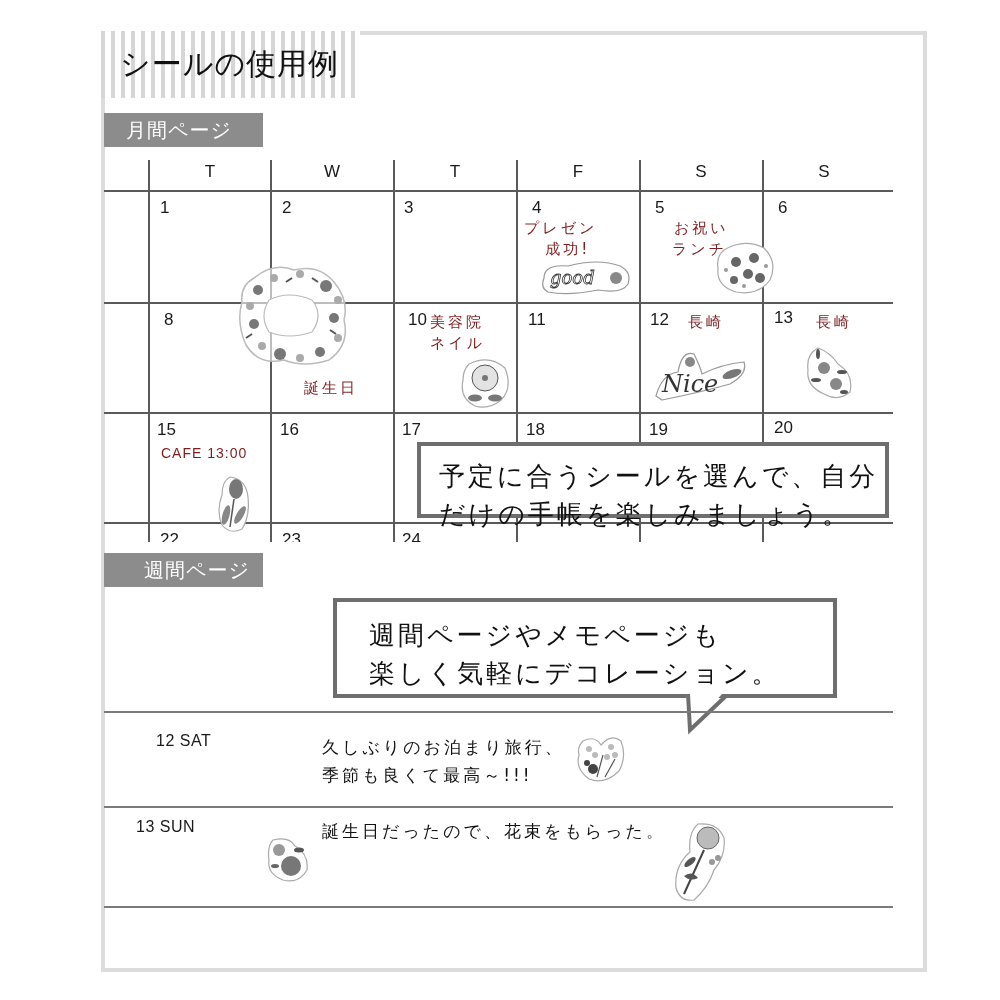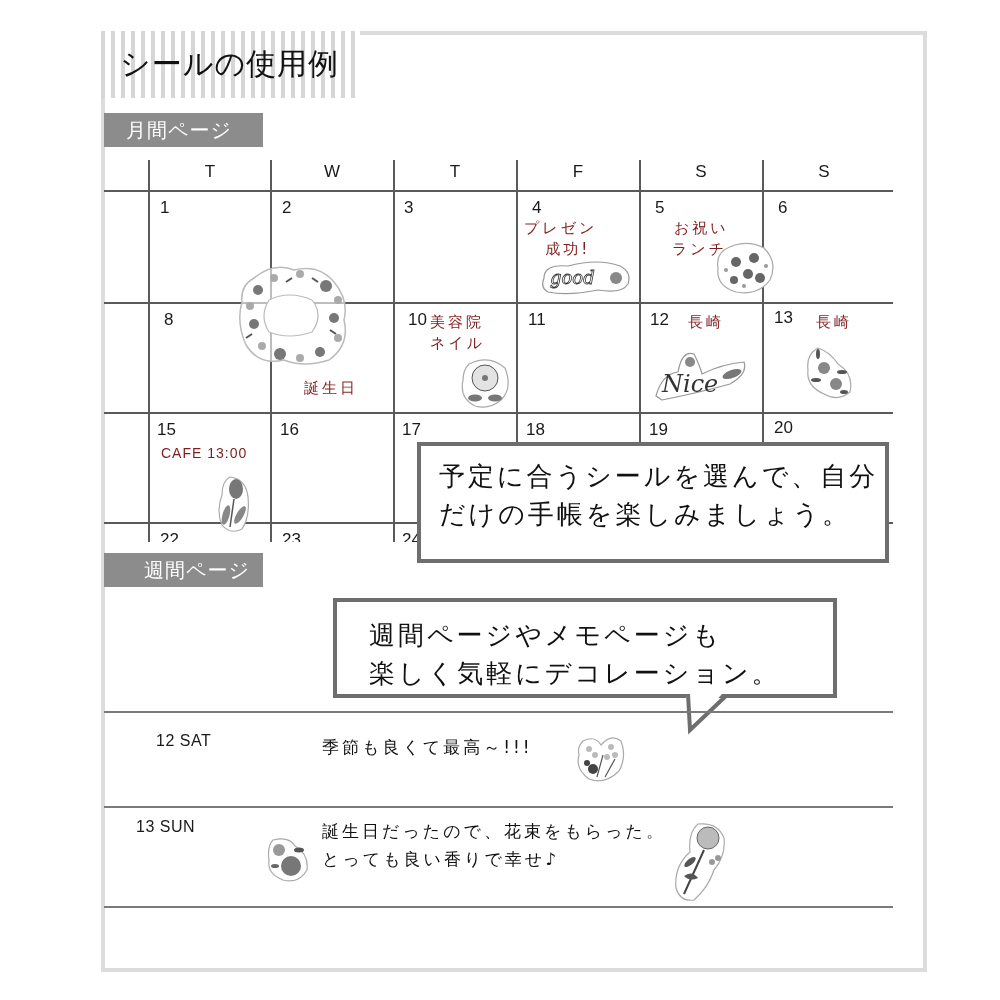--- a/index.html
+++ b/index.html
@@ -195,21 +195,21 @@
 
   <svg class="sticker" style="left:112px; top:315px;" width="36" height="58" viewBox="0 0 36 58">
     <path d="M14 2 Q30 4 32 22 Q34 42 26 54 Q14 60 6 50 Q0 36 6 20 Q6 6 14 2 Z" fill="#fff" stroke="#aaa" stroke-width="1.2"></path>
     <ellipse cx="20" cy="14" rx="7" ry="10" fill="#777"></ellipse>
     <path d="M18 24 L14 52" stroke="#555" stroke-width="1.5"></path>
     <ellipse cx="10" cy="40" rx="3.5" ry="10" fill="#888" transform="rotate(15 10 40)"></ellipse>
     <ellipse cx="24" cy="40" rx="3.5" ry="10" fill="#888" transform="rotate(30 24 40)"></ellipse>
   </svg>
 </div>
 
-<div class="callout" style="left:417px; top:442px; width:472px; height:121px; padding:11px 0 0 18px;">
+<div class="callout" style="left:417px; top:442px; width:472px; height:76px; padding:11px 0 0 18px;">
   <div>予定に合うシールを選んで、自分</div>
   <div>だけの手帳を楽しみましょう。</div>
 </div>
 
 <div class="section-tab" style="top:553px;padding-left:40px;">週間ページ</div>
 
 <div class="callout" style="left:333px; top:598px; width:504px; height:100px; padding:14px 0 0 32px;">
   <div>週間ページやメモページも</div>
   <div>楽しく気軽にデコレーション。</div>
 </div>
@@ -217,20 +217,21 @@
   <polygon points="2,0 38,0 6,36" fill="#fff"></polygon>
   <polyline points="4,0 6,36 44,0" fill="none" stroke="#6e6e6e" stroke-width="4"></polyline>
 </svg>
 
 <div class="wk-line" style="top:711px;"></div>
 <div class="wk-line" style="top:806px;"></div>
 <div class="wk-line" style="top:906px;"></div>
 
 <div class="wk-day" style="top:732px;margin-left:20px;">12  SAT</div>
 <div class="wk-note" style="left:322px; top:733px;">
+  <div>久しぶりのお泊まり旅行、</div>
   <div>季節も良くて最高～!!!</div>
 </div>
 <svg style="position:absolute; left:575px; top:733px;" width="52" height="52" viewBox="0 0 52 52">
   <path d="M8 8 Q20 2 26 12 Q36 0 46 8 Q52 24 44 38 Q30 52 14 46 Q0 36 4 22 Q2 14 8 8 Z" fill="#fff" stroke="#aaa" stroke-width="1.2"></path>
   <g fill="#bbb">
       <circle cx="14" cy="16" r="3"></circle>
       <circle cx="20" cy="22" r="3"></circle>
       <circle cx="36" cy="14" r="3"></circle>
       <circle cx="40" cy="22" r="3"></circle>
       <circle cx="32" cy="24" r="3"></circle>
@@ -245,21 +246,20 @@
 <div class="wk-day" style="top:818px;">13  SUN</div>
 <svg style="position:absolute; left:265px; top:836px;" width="48" height="48" viewBox="0 0 48 48">
   <path d="M8 4 Q24 0 30 10 Q44 18 42 34 Q34 48 18 44 Q2 38 4 24 Q2 10 8 4 Z" fill="#fff" stroke="#aaa" stroke-width="1.2"></path>
   <circle cx="14" cy="14" r="6" fill="#999"></circle>
   <circle cx="26" cy="30" r="10" fill="#777"></circle>
   <ellipse cx="34" cy="14" rx="5" ry="2.5" fill="#555"></ellipse>
     <ellipse cx="10" cy="30" rx="4" ry="2" fill="#666"></ellipse>
 </svg>
 <div class="wk-note" style="left:322px; top:817px;">
   <div>誕生日だったので、花束をもらった。</div>
-  <div>とっても良い香りで幸せ♪</div>
 </div>
 <svg style="position:absolute; left:668px; top:822px;" width="60" height="80" viewBox="0 0 60 80">
   <path d="M30 2 Q50 0 56 16 Q58 34 46 48 Q40 66 26 78 Q12 80 8 66 Q6 44 22 30 Q20 10 30 2 Z" fill="#fff" stroke="#aaa" stroke-width="1.2"></path>
   <circle cx="40" cy="16" r="11" fill="#bbb" stroke="#666" stroke-width="1"></circle>
   <path d="M36 28 L16 72" stroke="#444" stroke-width="2"></path>
   <ellipse cx="22" cy="40" rx="7" ry="3" fill="#555" transform="rotate(-40 22 40)"></ellipse>
   <path d="M16 54 Q24 48 30 56 Q22 60 16 54 Z" fill="#555"></path>
   <g fill="#999">
       <circle cx="44" cy="40" r="3"></circle>
       <circle cx="50" cy="36" r="3"></circle>

